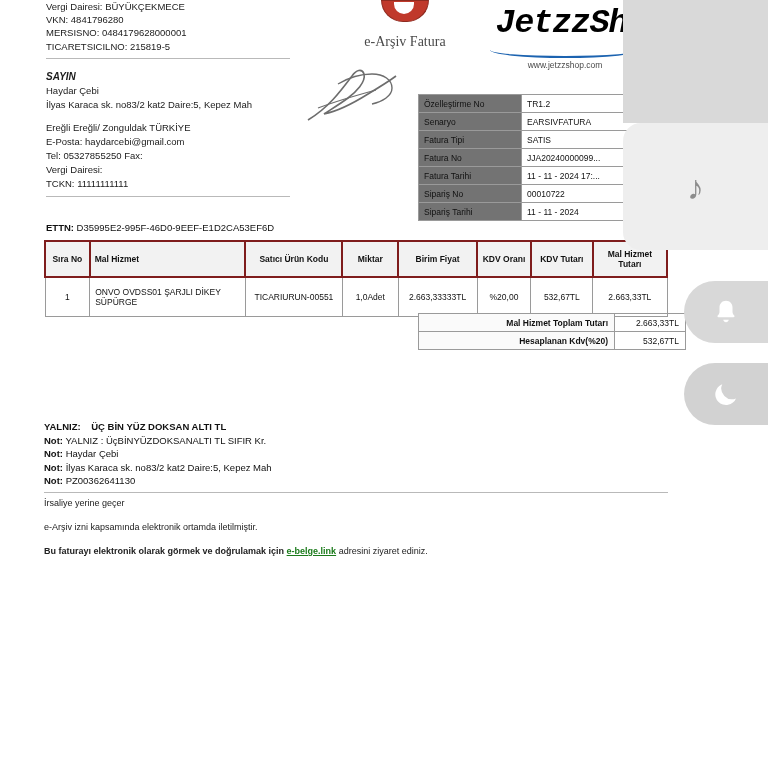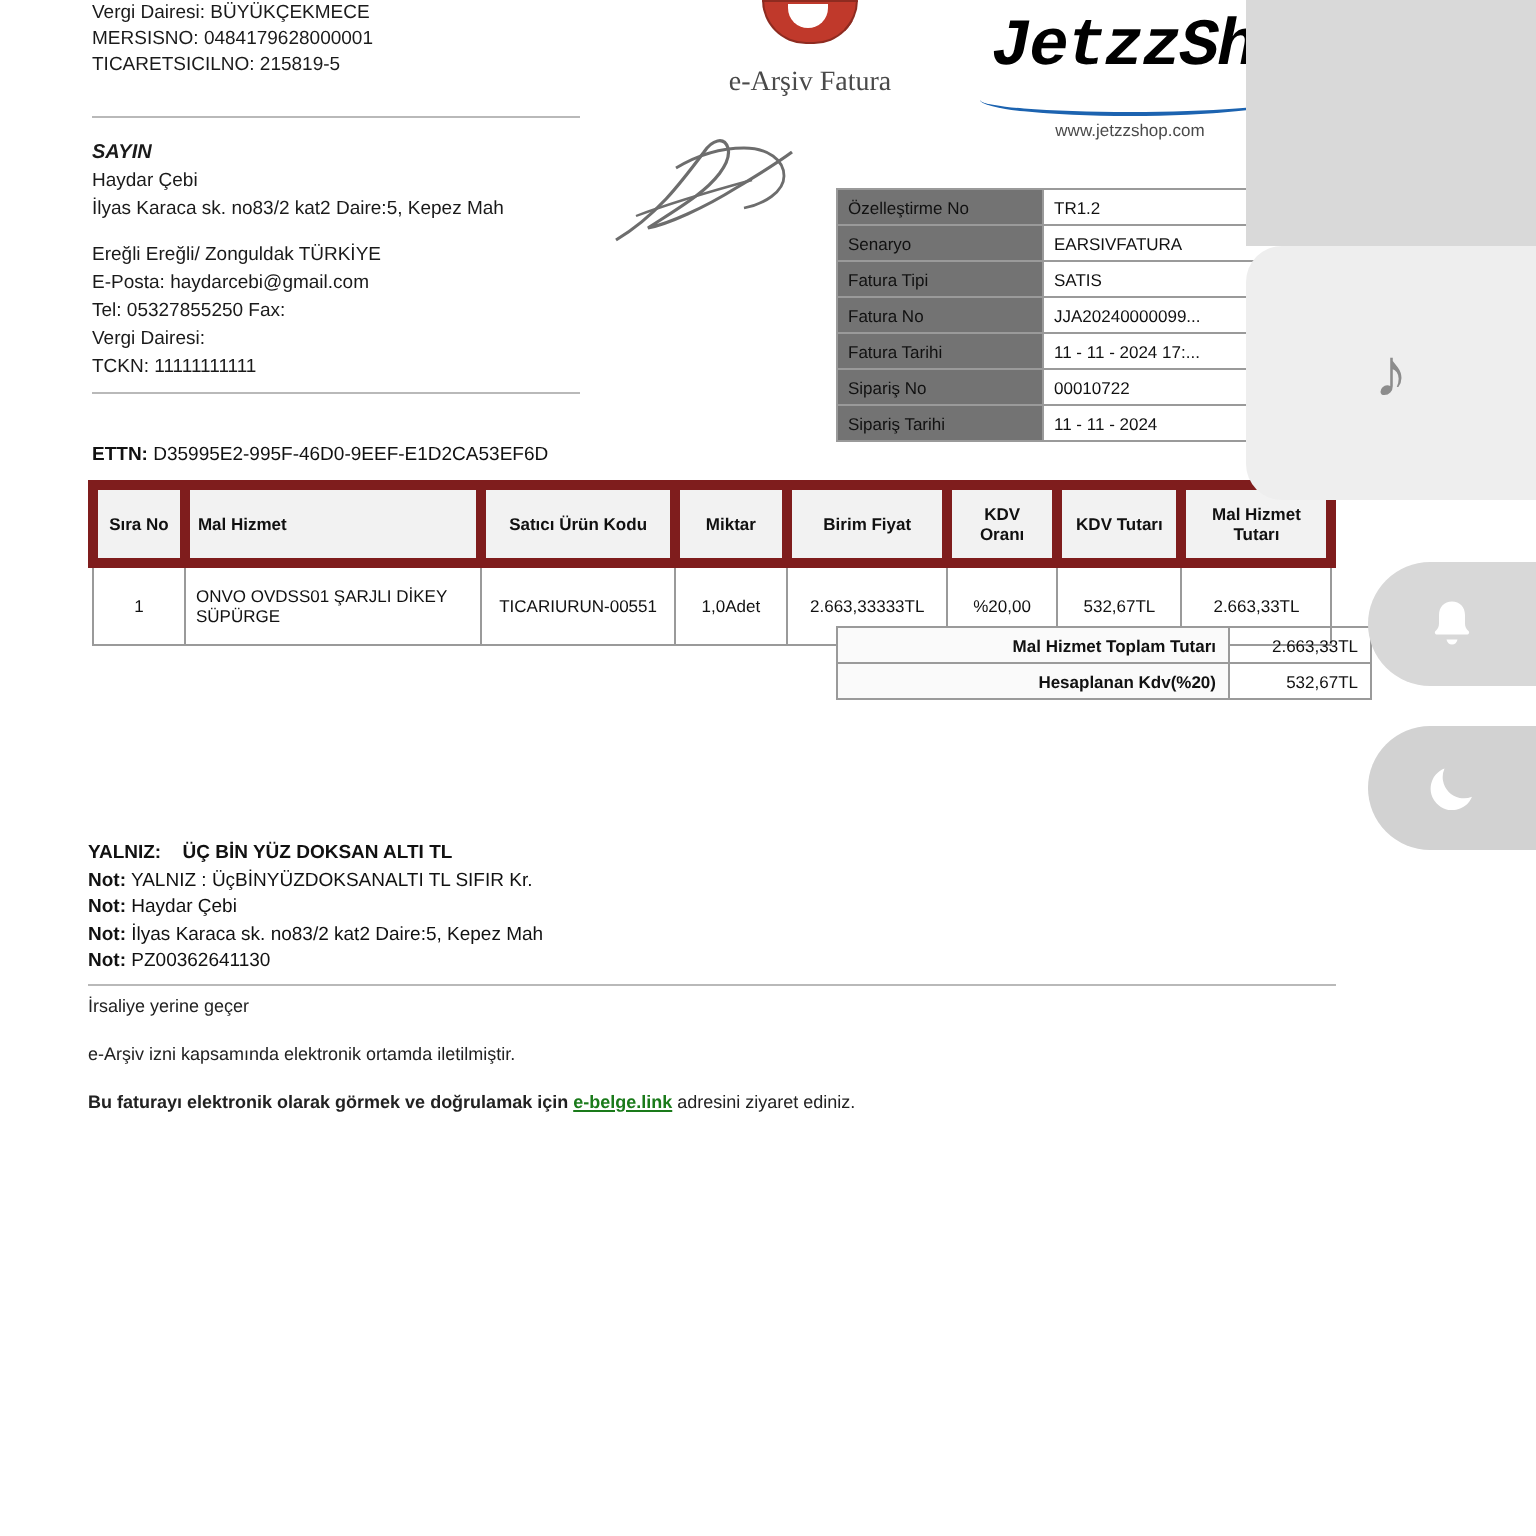--- a/index.html
+++ b/index.html
@@ -154,21 +154,21 @@
   
   .lines {
     position: absolute;
     left: 44px;
     top: 240px;
     width: 624px;
     border-collapse: collapse;
     font-size: 8.5px;
   }
   .lines th {
-    border: 5px solid #7f1d1d;
+    border: 2px solid #7f1d1d;
     background: #f2f2f2;
     font-weight: bold;
     color: #111;
     padding: 4px 4px;
     height: 26px;
     vertical-align: middle;
     line-height: 10px;
   }
   .lines td {
     border: 1px solid #9a9a9a;
@@ -282,20 +282,21 @@
   .bubble.bell { top: 281px; }
   .bubble.moon { top: 363px; background: #d2d2d2; }
 </style>
 </head>
 <body>
 
 <div id="page">
 
   <div class="seller-block">
     <div>Vergi Dairesi: BÜYÜKÇEKMECE</div>
+    <div>VKN: 4841796280</div>
     <div>MERSISNO: 0484179628000001</div>
     <div>TICARETSICILNO: 215819-5</div>
   </div>
   <div class="hr-thin" style="left:46px; top:58px; width:244px;"></div>
 
   <div class="center-block">
     <div class="logo-circle"></div>
     <div class="earsiv-title">e-Arşiv Fatura</div>
   </div>
 

